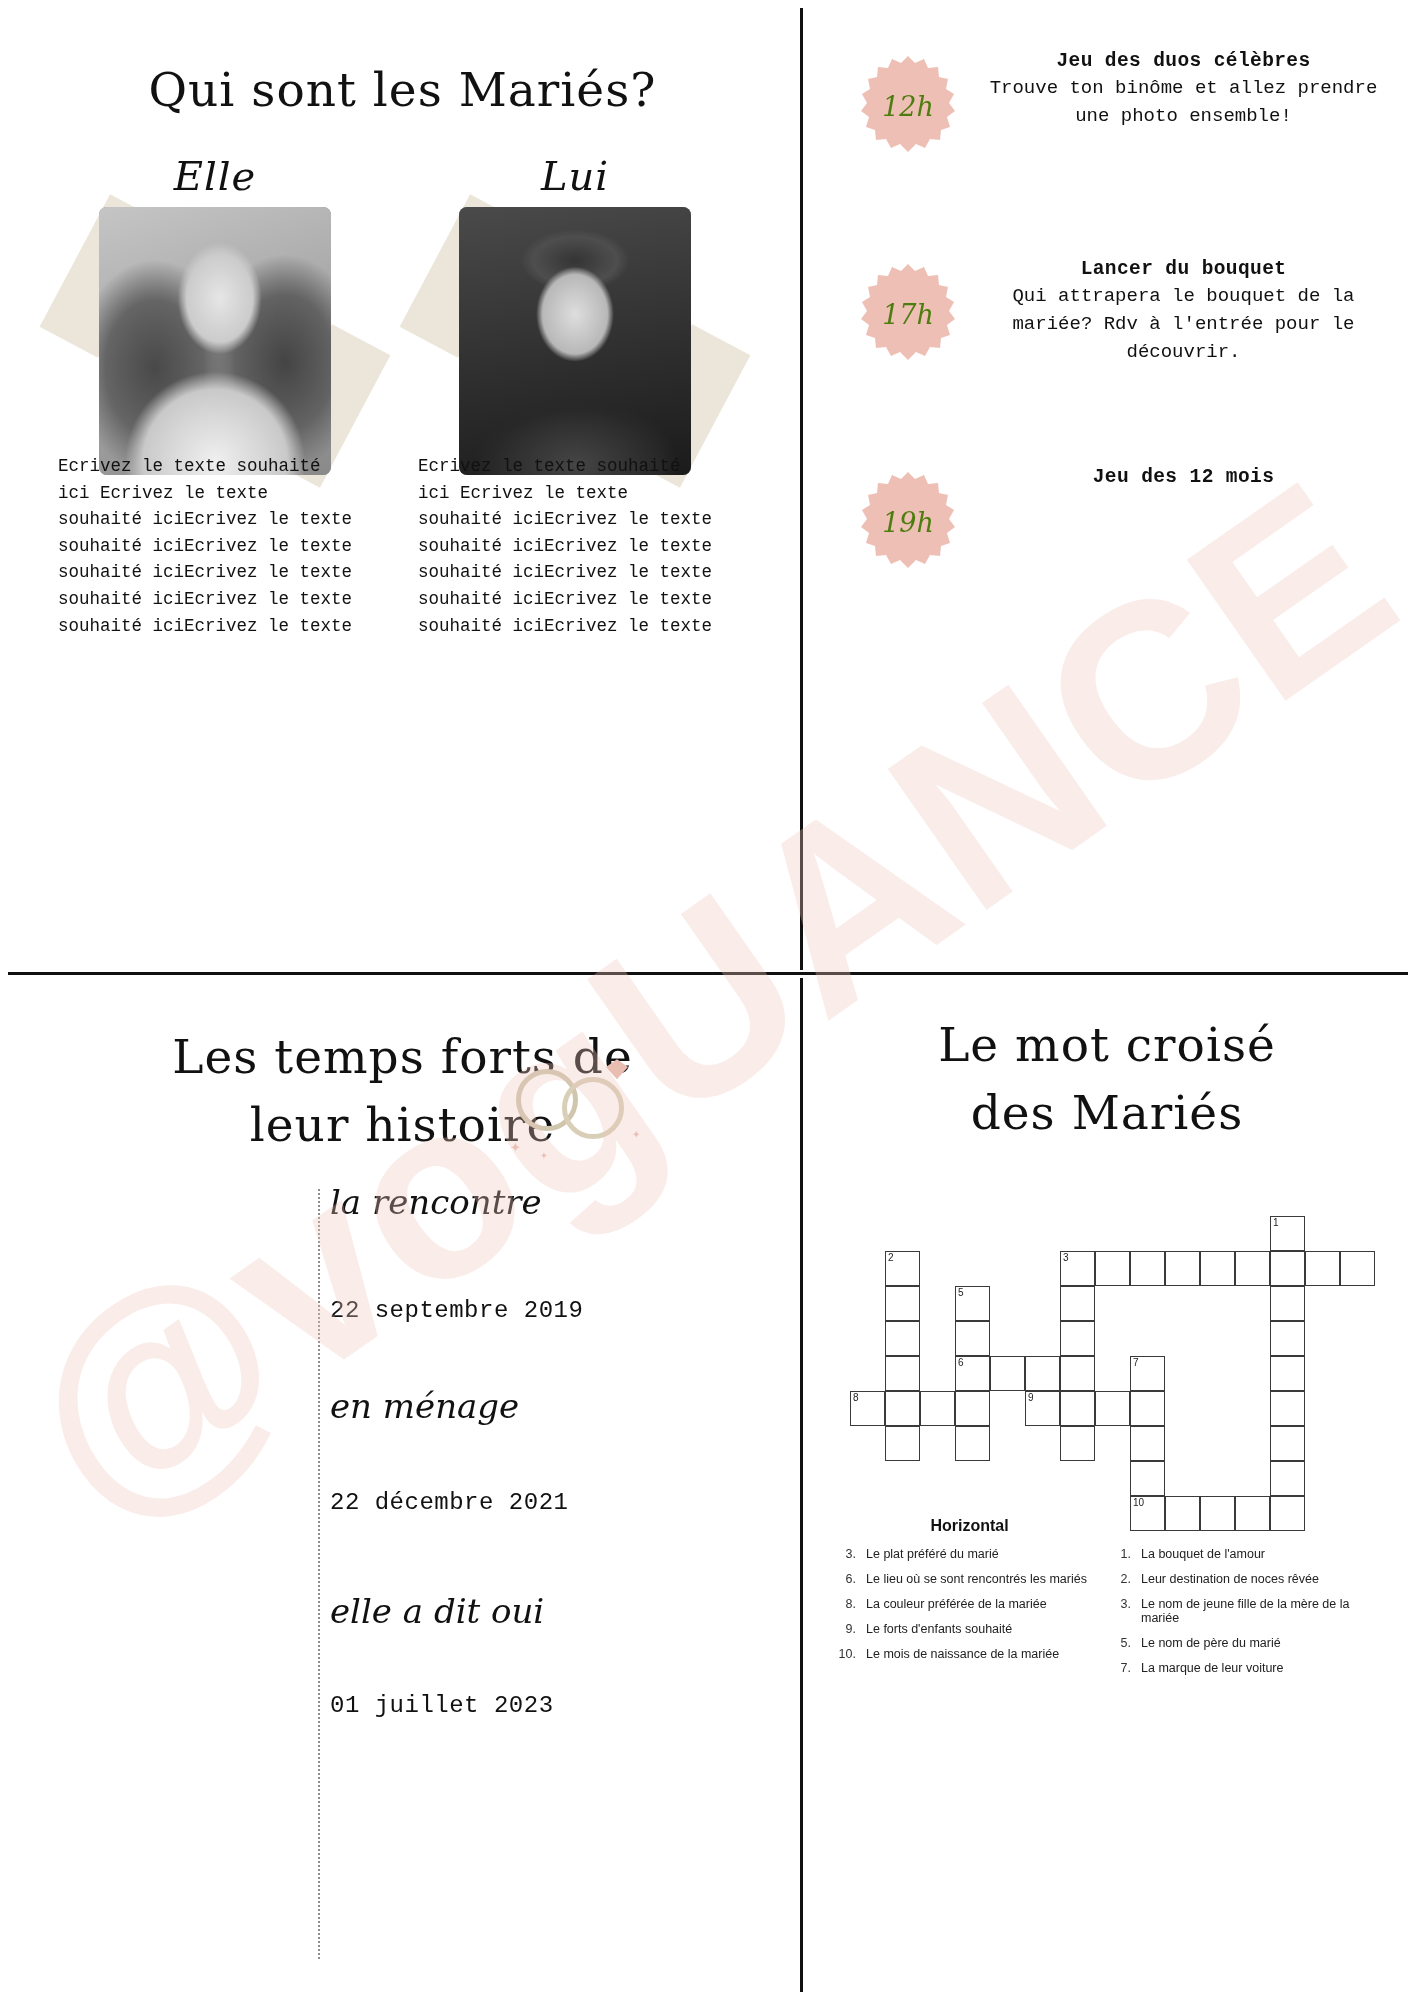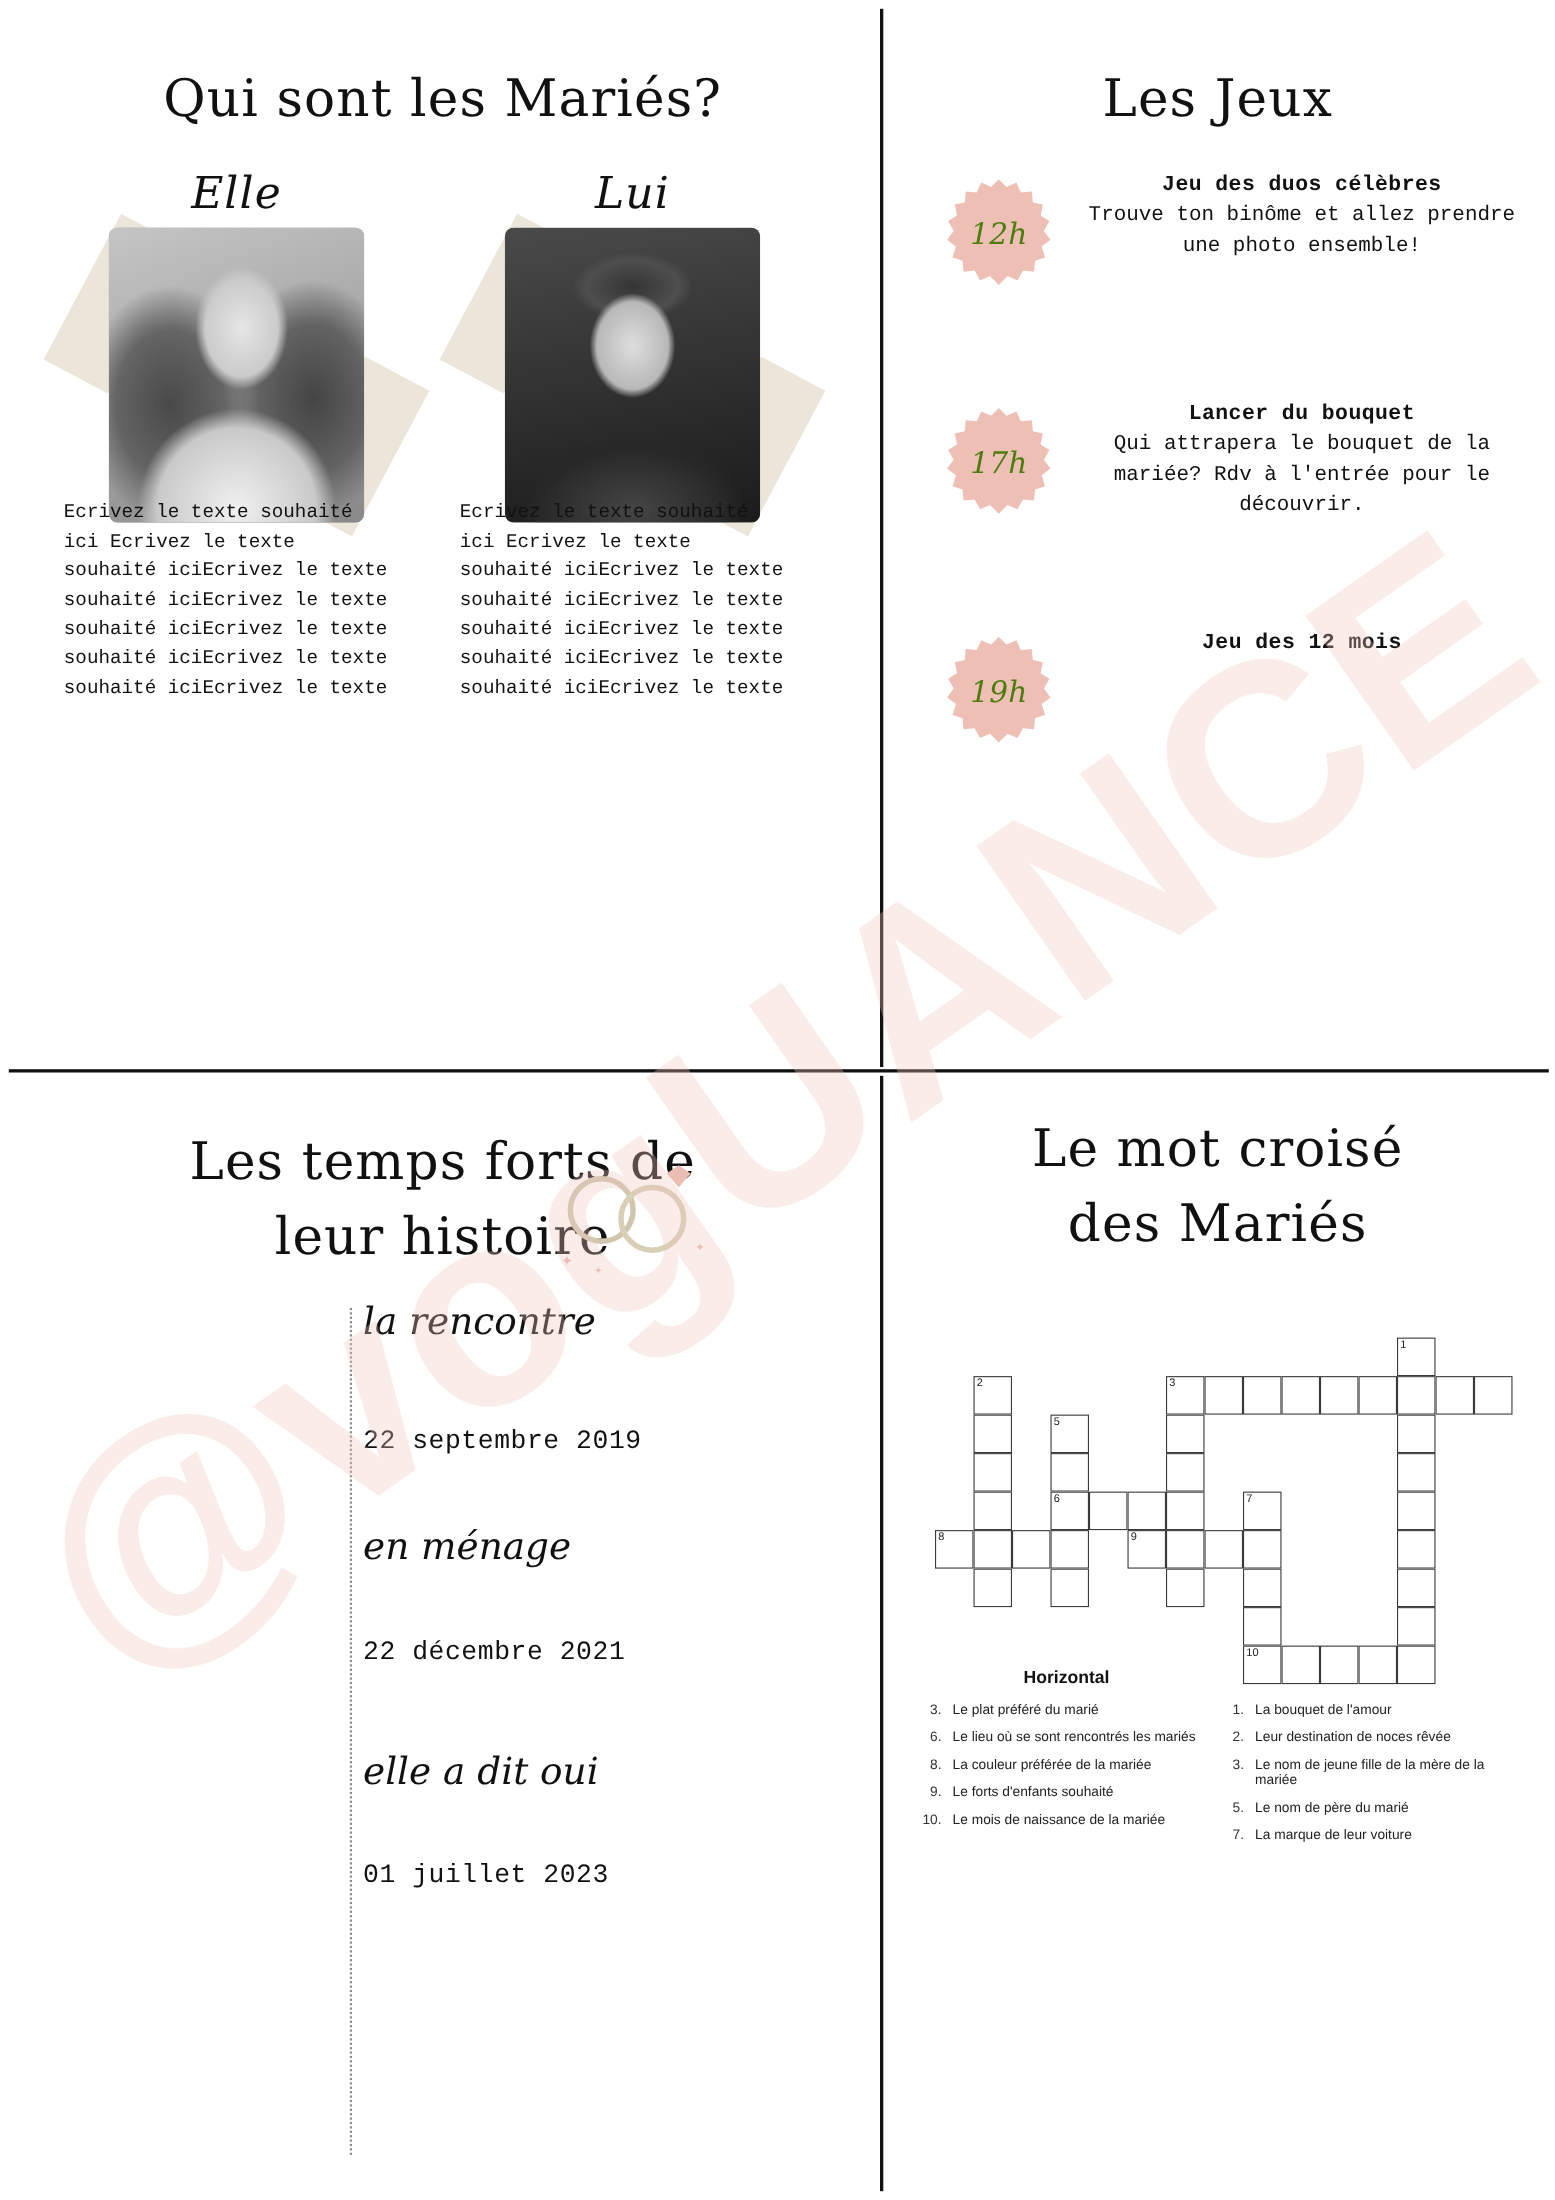--- a/index.html
+++ b/index.html
@@ -254,21 +254,20 @@
             </div>
         </div>
       </div>
 
       <div class="blurb b-elle">Ecrivez le texte souhaité ici Ecrivez le texte souhaité iciEcrivez le texte souhaité iciEcrivez le texte souhaité iciEcrivez le texte souhaité iciEcrivez le texte souhaité iciEcrivez le texte</div>
       <div class="blurb b-lui">Ecrivez le texte souhaité ici Ecrivez le texte souhaité iciEcrivez le texte souhaité iciEcrivez le texte souhaité iciEcrivez le texte souhaité iciEcrivez le texte souhaité iciEcrivez le texte</div>
     </div>
   </div>
 
   <div class="quad q-tr">
-    <div class="serif-title h-jeux">Les Jeux</div>
     <div class="jeux-list">
 
       <div class="jeu">
         <div class="badge">
           <div class="star"></div>
           <div class="time">12h</div>
         </div>
         <div class="jeu-text">
           <div class="jeu-title">Jeu des duos célèbres</div>
           <div class="jeu-desc">Trouve ton binôme et allez prendre une photo ensemble!</div>

